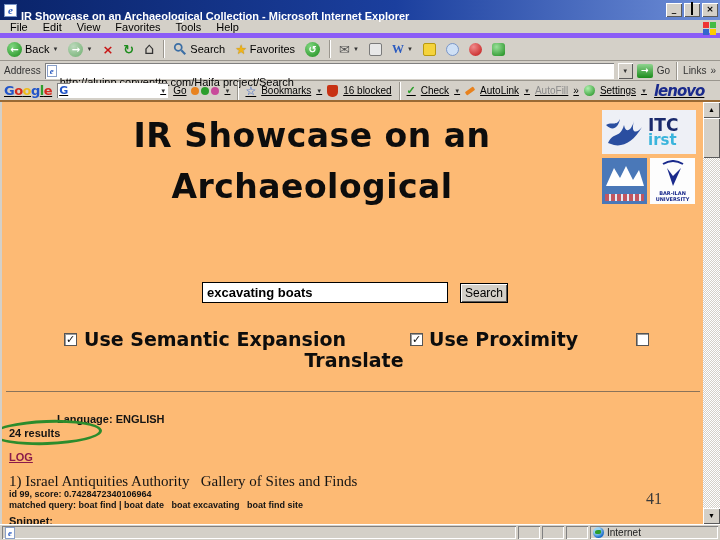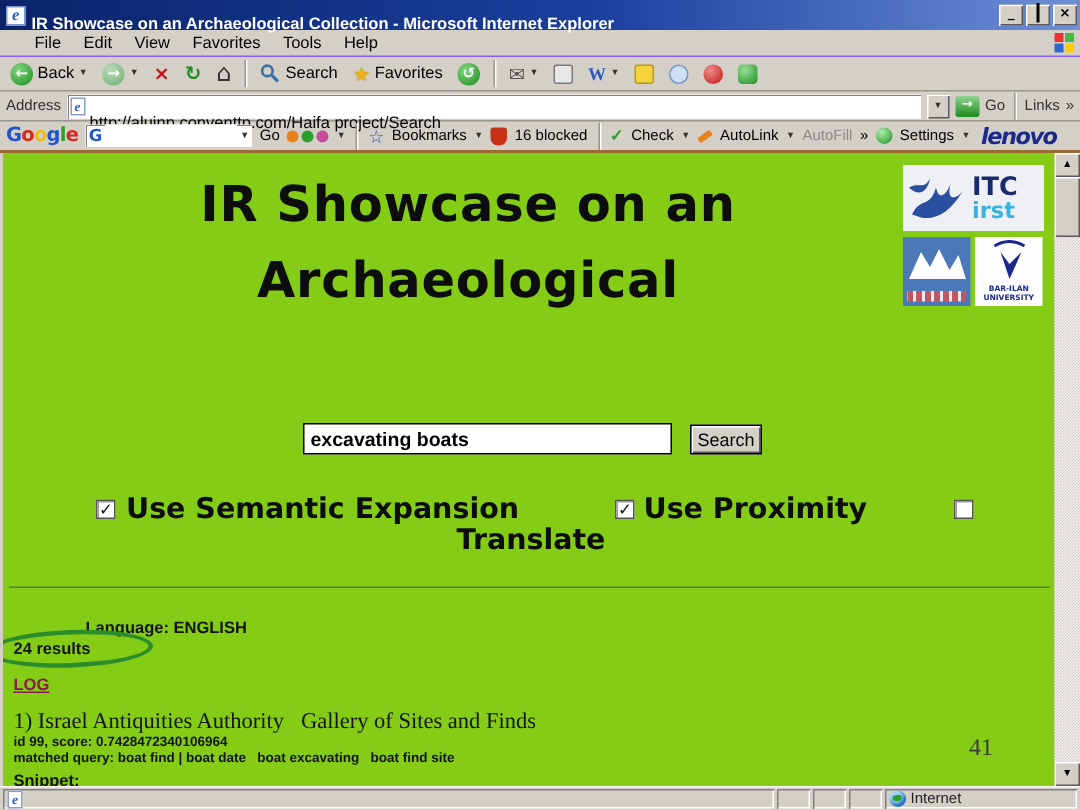--- a/index.html
+++ b/index.html
@@ -12,22 +12,22 @@
     display:flex; align-items:center; padding:0 2px 0 4px; color:#fff; }
   .titlebar .t-icon { width:13px; height:13px; background:#fff; border:1px solid #7a96c8;
     color:#2b5bc0; font:italic bold 11px/11px "Liberation Serif",serif; text-align:center; margin-right:4px; }
   .titlebar .t-text { flex:1; font:bold 11px "Liberation Sans",sans-serif; white-space:nowrap; overflow:hidden;margin-top:12px; }
   .winbtn { width:16px; height:14px; background:#d4d0c8; margin-left:2px; color:#000;
     box-shadow:inset 1px 1px 0 #fff, inset -1px -1px 0 #5a5a5a; font:bold 9px/12px "DejaVu Sans",sans-serif;
     text-align:center; }
   .restore-glyph { width:7px; height:6px; border:1px solid #000; border-top-width:2px; margin:3px auto 0; }
 
   
-  .menubar { height:18px; display:flex; align-items:center; padding-left:23px; gap:15px;
-    border-bottom:1px solid #8b5cf6; font-size:11px; color:#000; position:relative; }
+  .menubar { height:18px; display:flex; align-items:center; padding-left:10px; gap:15px;
+    border-bottom:5px solid #8b5cf6; font-size:11px; color:#000; position:relative; }
   .menubar .menu-item { cursor:default; }
   .winflag { position:absolute; right:3px; top:2px; width:14px; height:14px; display:grid;
     grid-template-columns:6px 6px; grid-template-rows:6px 6px; gap:1px; }
   .winflag i { display:block; }
   .winflag i:nth-child(1){background:#e33;} .winflag i:nth-child(2){background:#4b4;}
   .winflag i:nth-child(3){background:#36c;} .winflag i:nth-child(4){background:#fc0;}
 
   
   .toolbar { height:23px; display:flex; align-items:center; gap:4px; padding:0 4px;
     border-bottom:1px solid #9a968e; font-size:11px; }
@@ -59,41 +59,41 @@
     font:italic bold 9px/10px "Liberation Serif",serif; text-align:center; flex:none; }
   .addr-url { font-size:11px; color:#000; white-space:nowrap; overflow:hidden; flex:1;margin-top:22px; }
   .addr-drop { width:15px; height:16px; background:#d4d0c8; box-shadow:inset 1px 1px 0 #fff, inset -1px -1px 0 #5a5a5a;
     font-size:6px; text-align:center; line-height:16px; }
   .go-box { width:16px; height:14px; background:linear-gradient(180deg,#8fd48f,#1c8c1c); color:#fff;
     border-radius:2px; font:bold 9px/13px "DejaVu Sans",sans-serif; text-align:center; }
   .links-lbl { color:#333; }
 
   
   .googlebar { height:21px; display:flex; align-items:center; gap:5px; padding:0 4px;
-    border-bottom:2px solid #9a6a34; font-size:10px; }
+    border-bottom:2px solid #9a6a34; font-size:10px;text-decoration:underline; }
   .glogo { font:bold 13px "DejaVu Sans",sans-serif; letter-spacing:-0.5px; }
   .gl0,.gl3{color:#2255c8;} .gl1,.gl5{color:#d42a1e;} .gl2{color:#eebc1c;} .gl4{color:#2c9e2c;}
   .gbox { height:15px; background:#fff; box-shadow:inset 1px 1px 0 #808080, inset -1px -1px 0 #fff;
     display:flex; align-items:center; padding:0 2px; gap:2px; }
   .g-g { color:#2255c8; font:bold 11px/11px "DejaVu Sans",sans-serif; }
   .g-input { width:88px; height:15px; border:none; outline:none; font-size:10px; background:#fff; }
   .g-dots { display:flex; gap:2px; align-items:center; }
   .g-dots i { width:8px; height:8px; border-radius:50%; }
   .g-dots i:nth-child(1){background:#e8821e;} .g-dots i:nth-child(2){background:#2c9e2c;}
   .g-dots i:nth-child(3){background:#c84a9a;}
   .g-star { color:#2255c8; font-size:12px; }
   .g-shield { width:11px; height:12px; background:#c83214; border-radius:2px 2px 5px 5px; }
   .g-check { color:#2c9e2c; font-weight:bold; font-size:11px; }
   .g-pen { width:10px; height:4px; background:#e8821e; transform:rotate(-35deg); border-radius:1px; }
   .g-dim { color:#8a8a8a; }
   .g-ball { width:11px; height:11px; border-radius:50%; background:radial-gradient(circle at 35% 30%,#aef0ae,#1c8c1c); }
   .lenovo { font:italic bold 15px "DejaVu Sans",sans-serif; color:#1a2a8c; letter-spacing:-1px; margin-left:2px; }
 
   
-  .content { position:relative; height:422px; background:#84cc16; overflow:hidden;
+  .content { position:relative; height:422px; background:#fdba74; overflow:hidden;
     border-left:2px solid #d4d0c8; border-right:0; }
   .page-title { position:absolute; left:40px; top:8px; width:540px; text-align:center;
     font:bold 33px/51px "DejaVu Sans",sans-serif; color:#0d0d0d; letter-spacing:0.5px; }
   .logo-stack { position:absolute; right:24px; top:8px; width:94px; }
   .logo-itc { width:94px; height:44px; background:#eef0f6; display:flex; align-items:center; padding:2px; gap:2px; }
   .itc-text div:first-child { font:bold 17px/16px "DejaVu Sans",sans-serif; color:#1a2a6c; }
   .itc-text div:last-child { font:bold 15px/14px "DejaVu Sans",sans-serif; color:#3ab4dc; }
   .logo-row { display:flex; gap:3px; margin-top:4px; }
   .logo-haifa { width:45px; height:46px; background:#4a78b8; position:relative; overflow:hidden; }
   .haifa-bars { position:absolute; bottom:3px; left:3px; right:3px; height:7px;

